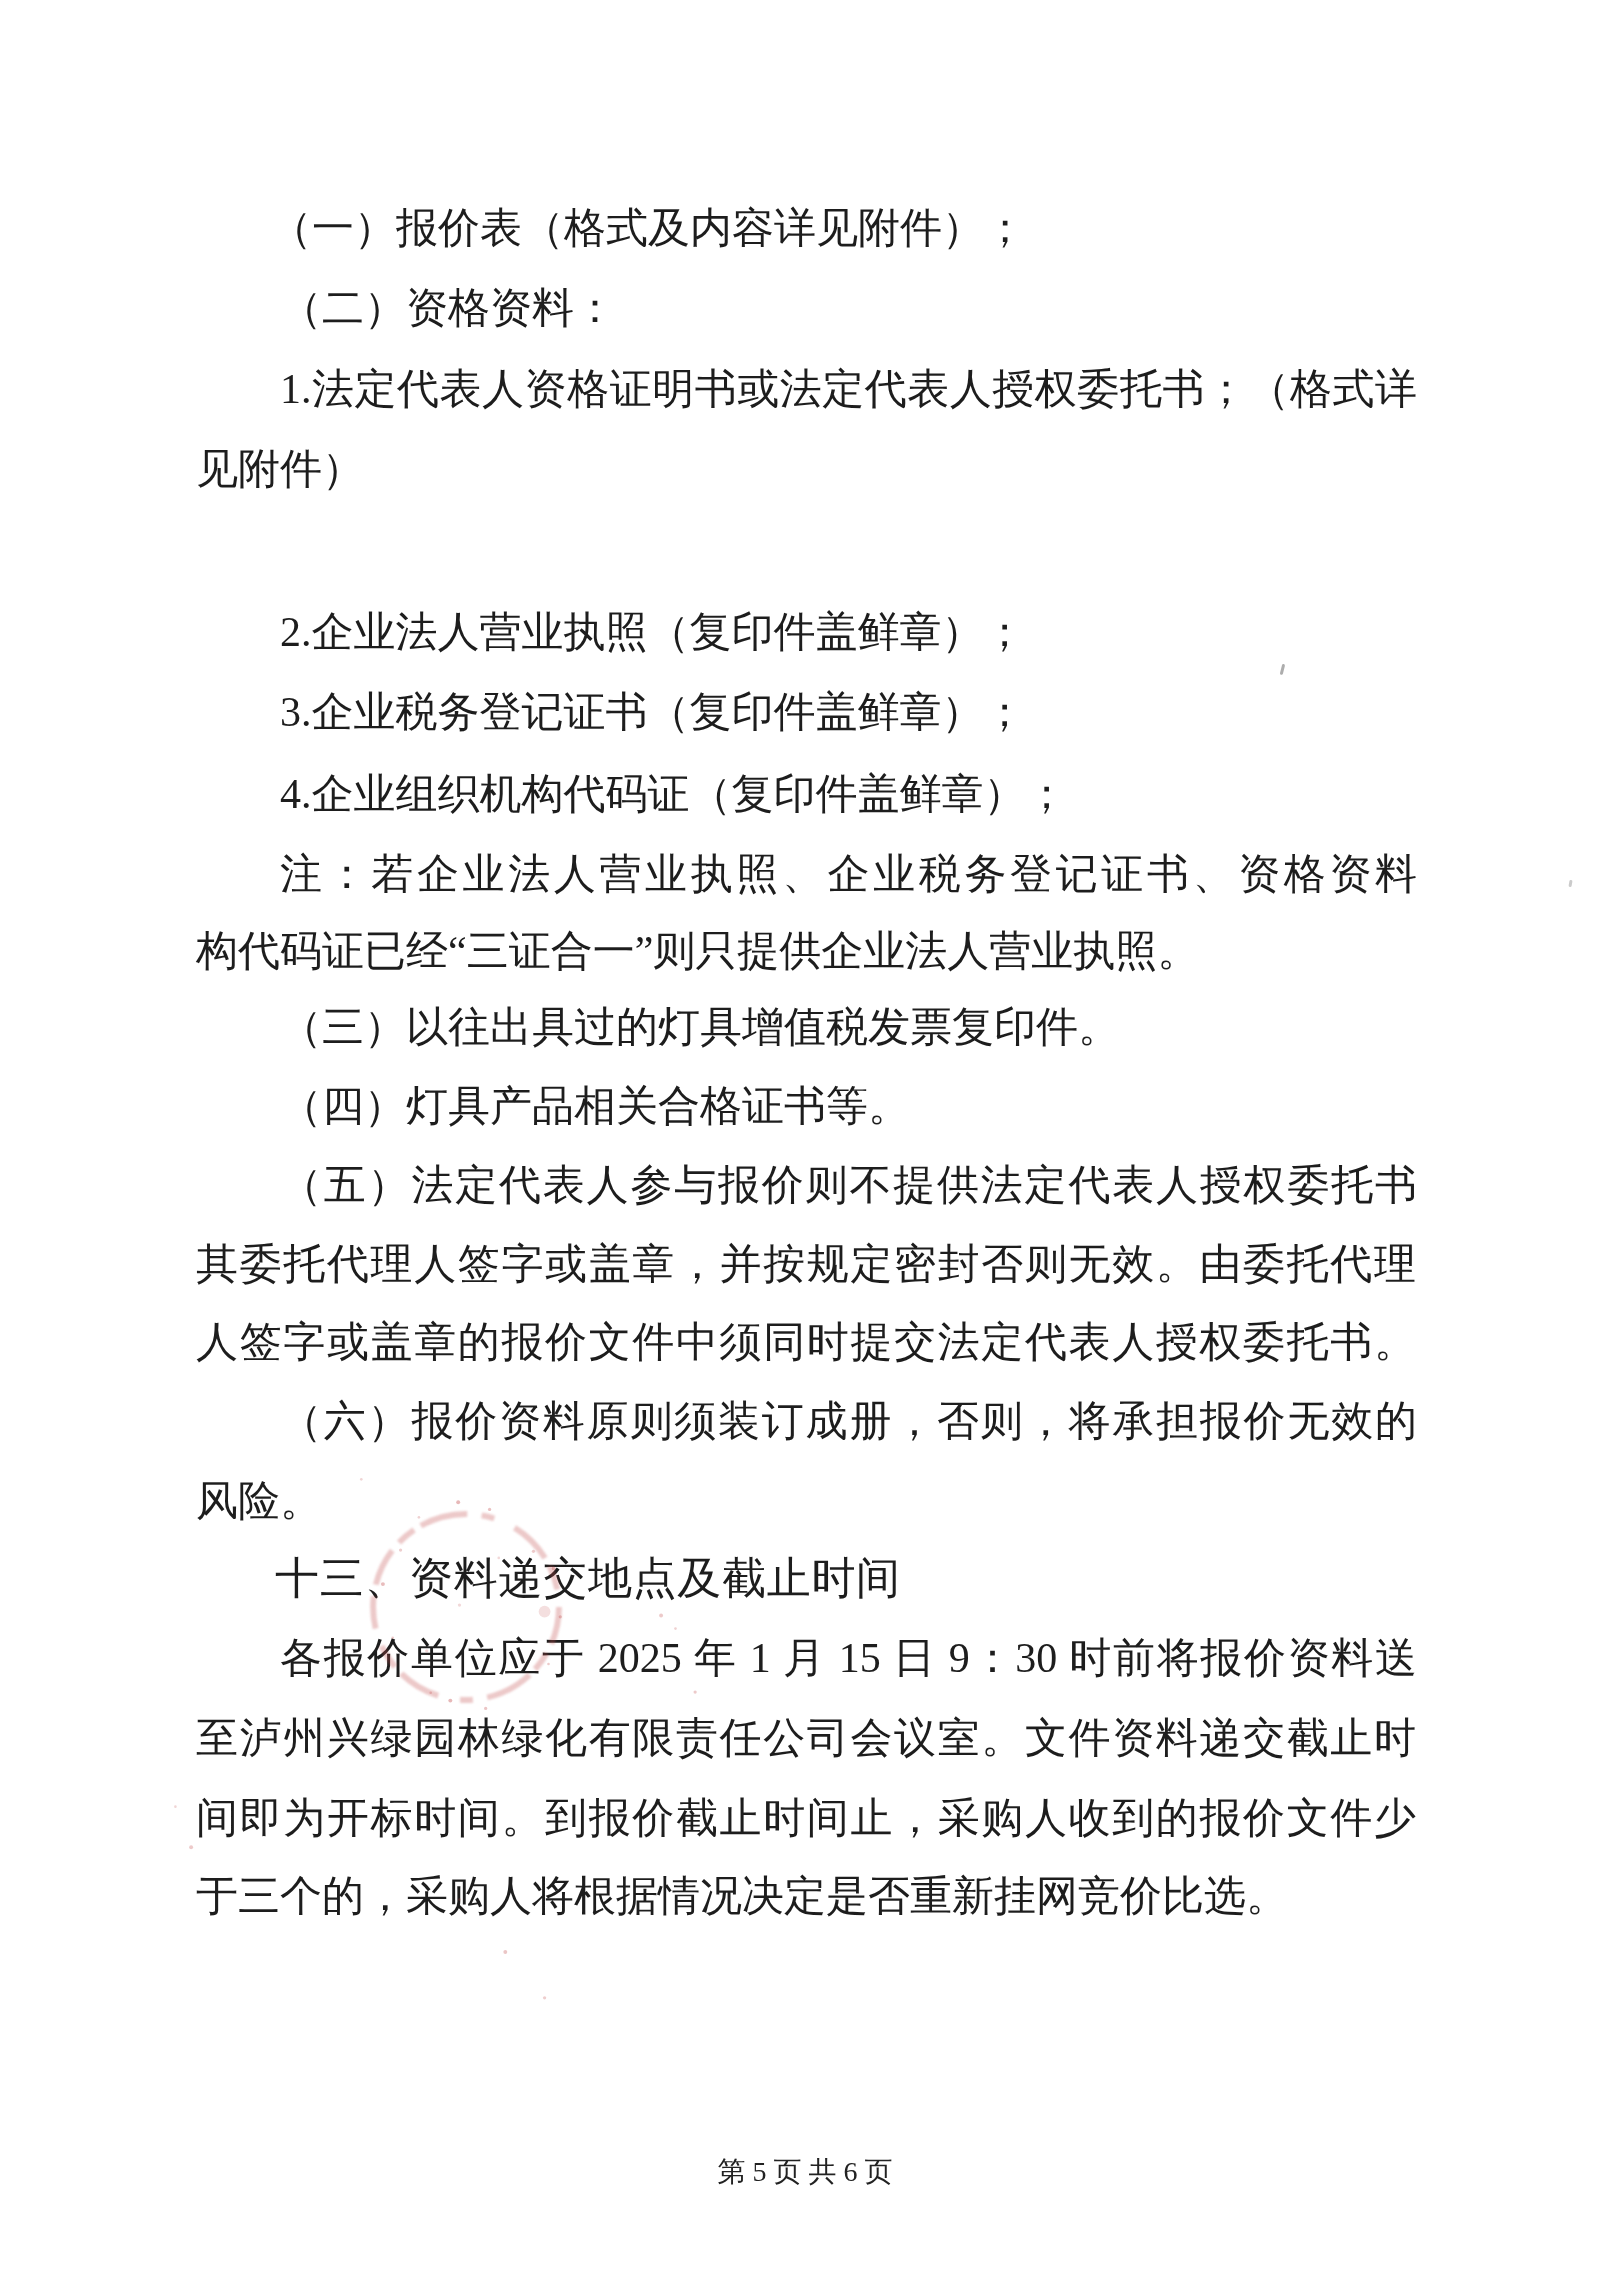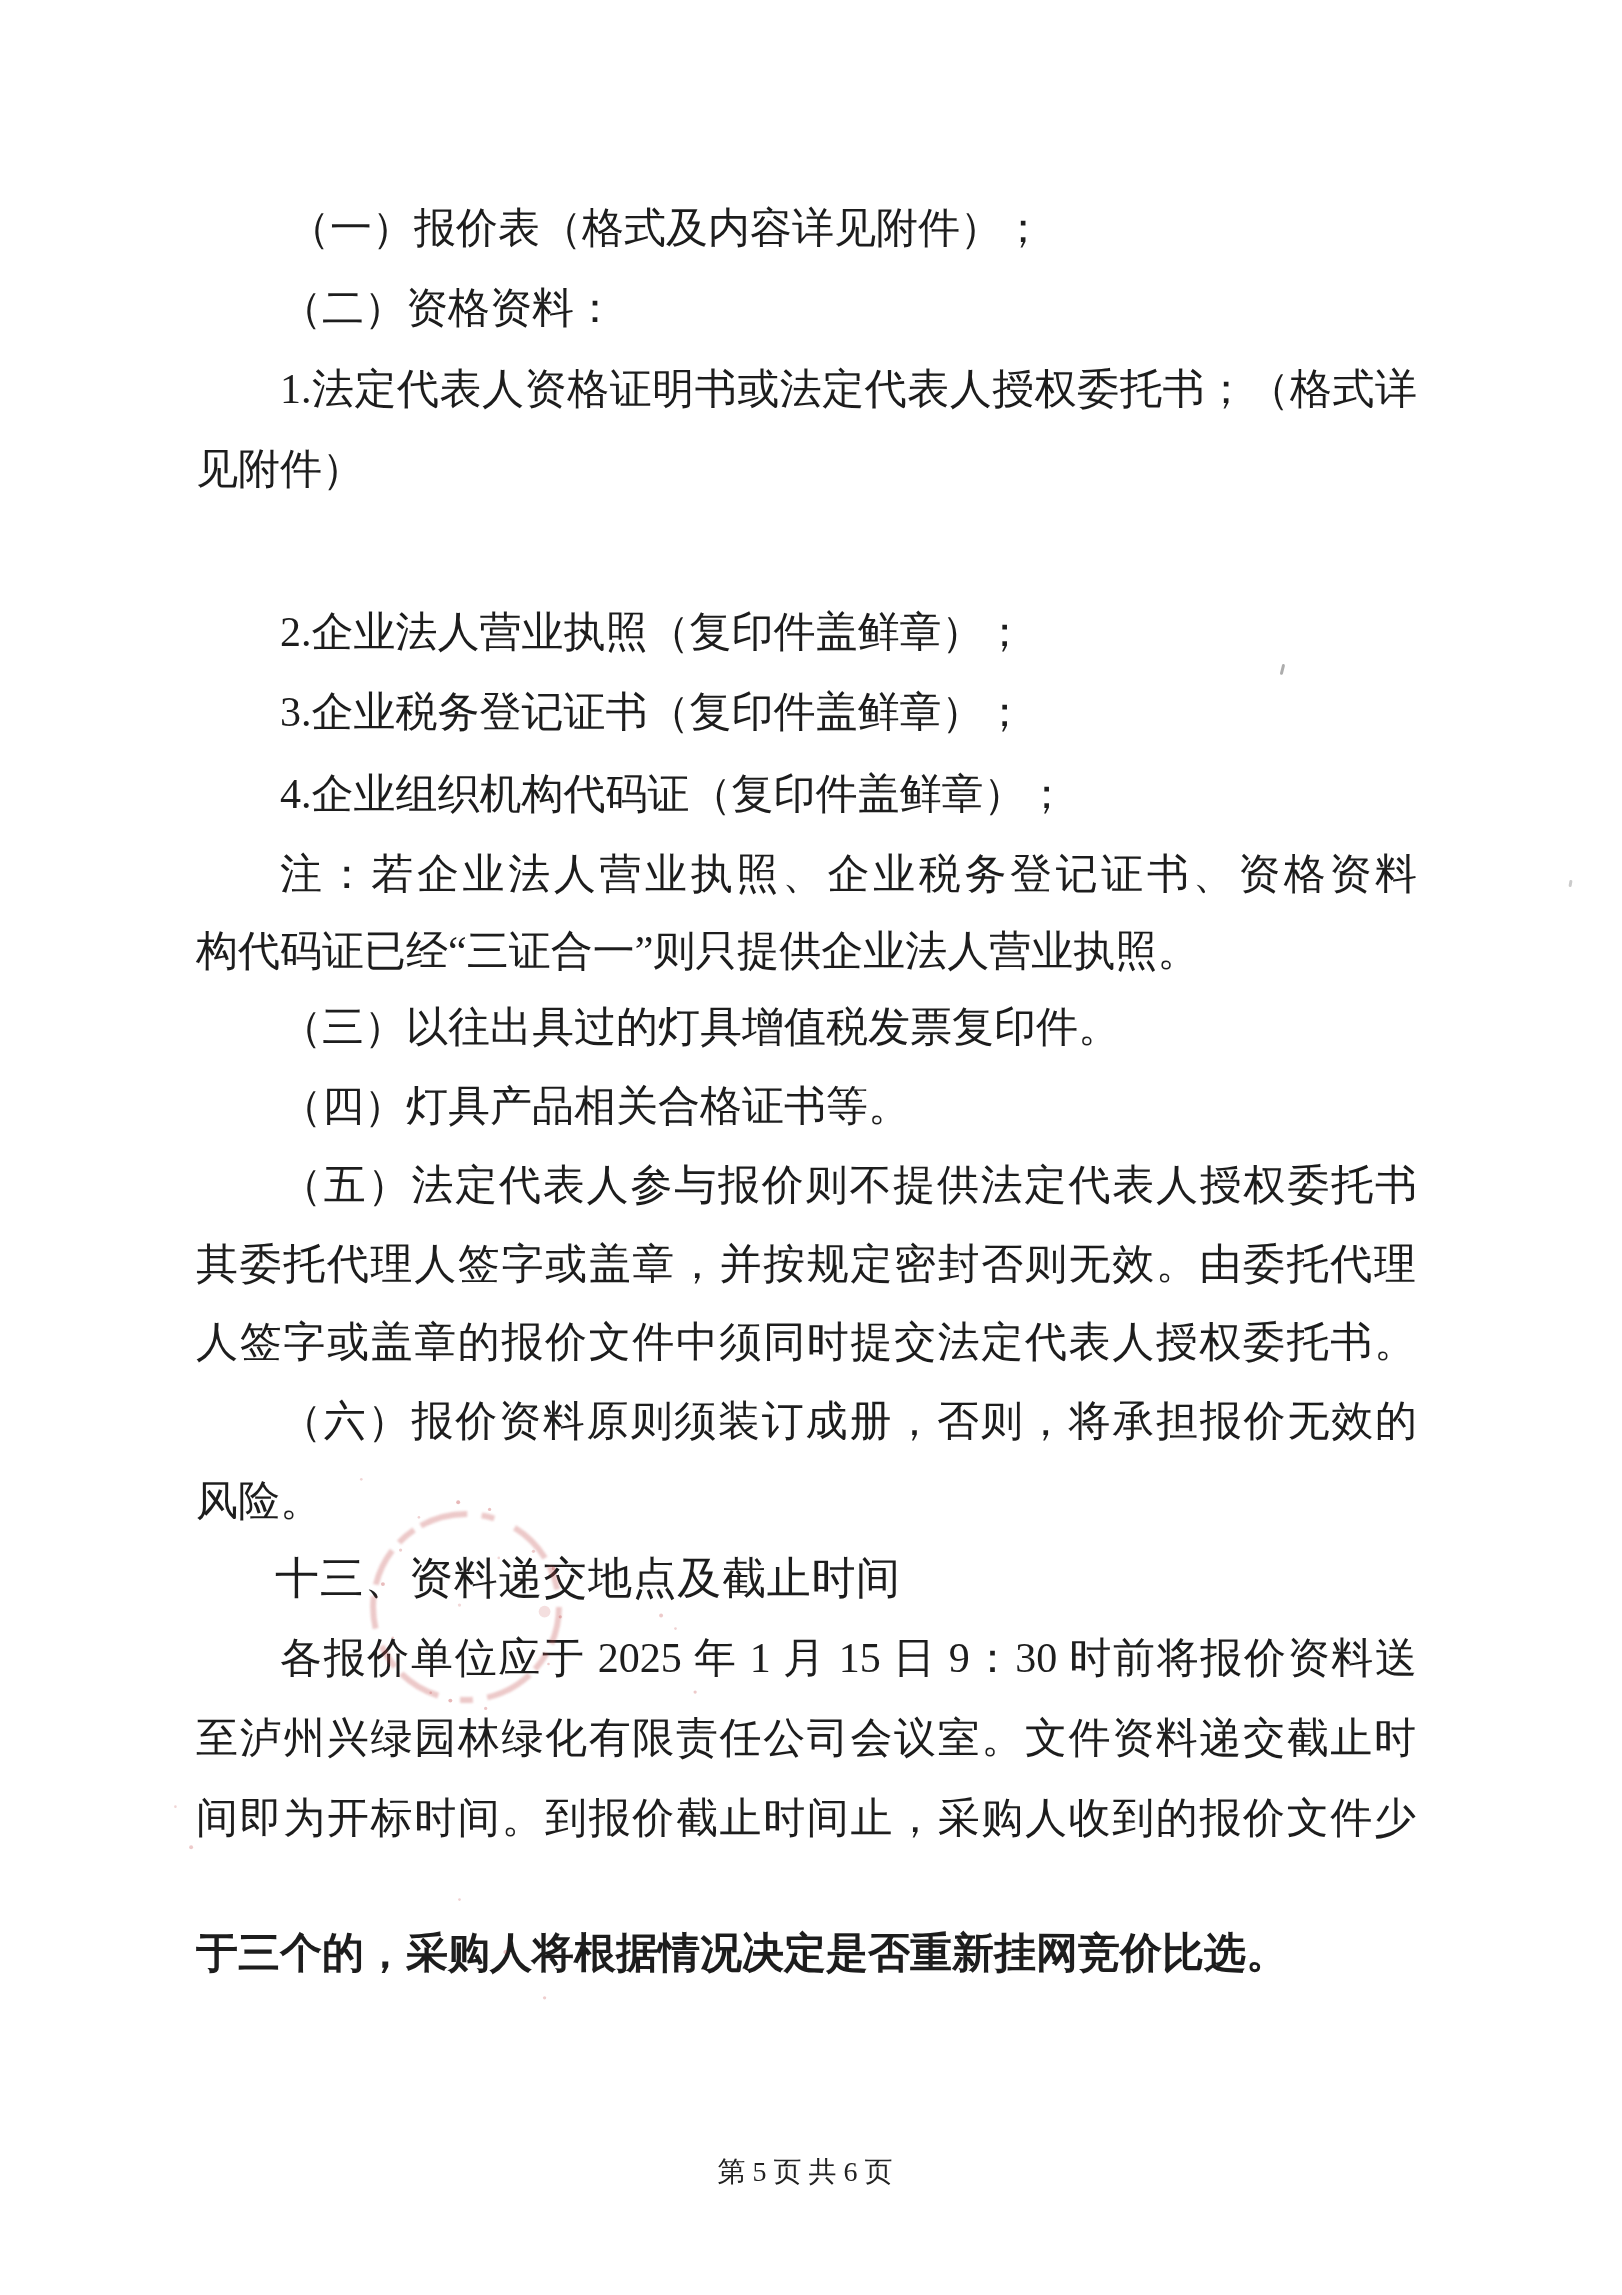--- a/index.html
+++ b/index.html
@@ -65,41 +65,41 @@
     background:#6a6a6a;
     border-radius:2px;
     opacity:0.55;
   }
 </style>
 </head>
 <body>
 
 <div class="page">
 
-  <div class="line" style="top:203px;left:288px;">（一）报价表（格式及内容详见附件）；</div>
+  <div class="line" style="top:203px;left:270px;">（一）报价表（格式及内容详见附件）；</div>
   <div class="line" style="top:283px;left:280px;">（二）资格资料：</div>
   <div class="line j" style="top:364px;left:280px;width:1137px;">1.法定代表人资格证明书或法定代表人授权委托书；（格式详</div>
   <div class="line" style="top:444px;left:196px;">见附件）</div>
   <div class="line" style="top:607px;left:280px;">2.企业法人营业执照（复印件盖鲜章）；</div>
   <div class="line" style="top:687px;left:280px;">3.企业税务登记证书（复印件盖鲜章）；</div>
   <div class="line" style="top:769px;left:280px;">4.企业组织机构代码证（复印件盖鲜章）；</div>
   <div class="line j" style="top:849px;left:280px;width:1137px;">注：若企业法人营业执照、企业税务登记证书、资格资料</div>
   <div class="line" style="top:926px;left:196px;">构代码证已经“三证合一”则只提供企业法人营业执照。</div>
   <div class="line" style="top:1002px;left:280px;">（三）以往出具过的灯具增值税发票复印件。</div>
   <div class="line" style="top:1081px;left:280px;">（四）灯具产品相关合格证书等。</div>
   <div class="line j" style="top:1160px;left:280px;width:1137px;">（五）法定代表人参与报价则不提供法定代表人授权委托书</div>
   <div class="line j" style="top:1239px;left:196px;width:1220px;">其委托代理人签字或盖章，并按规定密封否则无效。由委托代理</div>
   <div class="line j" style="top:1317px;left:196px;width:1220px;">人签字或盖章的报价文件中须同时提交法定代表人授权委托书。</div>
   <div class="line j" style="top:1396px;left:280px;width:1137px;">（六）报价资料原则须装订成册，否则，将承担报价无效的</div>
   <div class="line" style="top:1476px;left:196px;">风险。</div>
   <div class="line heading" style="top:1552px;left:275px;">十三、资料递交地点及截止时间</div>
   <div class="line j" style="top:1633px;left:280px;width:1137px;">各报价单位应于 2025 年 1 月 15 日 9：30 时前将报价资料送</div>
   <div class="line j" style="top:1713px;left:196px;width:1220px;">至泸州兴绿园林绿化有限责任公司会议室。文件资料递交截止时</div>
   <div class="line j" style="top:1793px;left:196px;width:1220px;">间即为开标时间。到报价截止时间止，采购人收到的报价文件少</div>
-  <div class="line" style="top:1928px;left:196px;font-weight:bold;">于三个的，采购人将根据情况决定是否重新挂网竞价比选。</div>
+  <div class="line" style="top:1871px;left:196px;">于三个的，采购人将根据情况决定是否重新挂网竞价比选。</div>
 
   <svg class="stamp-svg" width="576" height="622" viewBox="0 0 880 950">
     <circle class="ring" cx="492" cy="255" r="142"></circle>
     <g>
       <circle class="speck" cx="480" cy="95" r="3" opacity="0.40"></circle>
       <circle class="speck" cx="528" cy="106" r="2.5" opacity="0.35"></circle>
       <circle class="speck" cx="595" cy="170" r="2.5" opacity="0.30"></circle>
       <circle class="speck" cx="365" cy="220" r="3" opacity="0.38"></circle>
       <circle class="speck" cx="380" cy="302" r="2" opacity="0.30"></circle>
       <circle class="speck" cx="392" cy="168" r="2.5" opacity="0.28"></circle>

